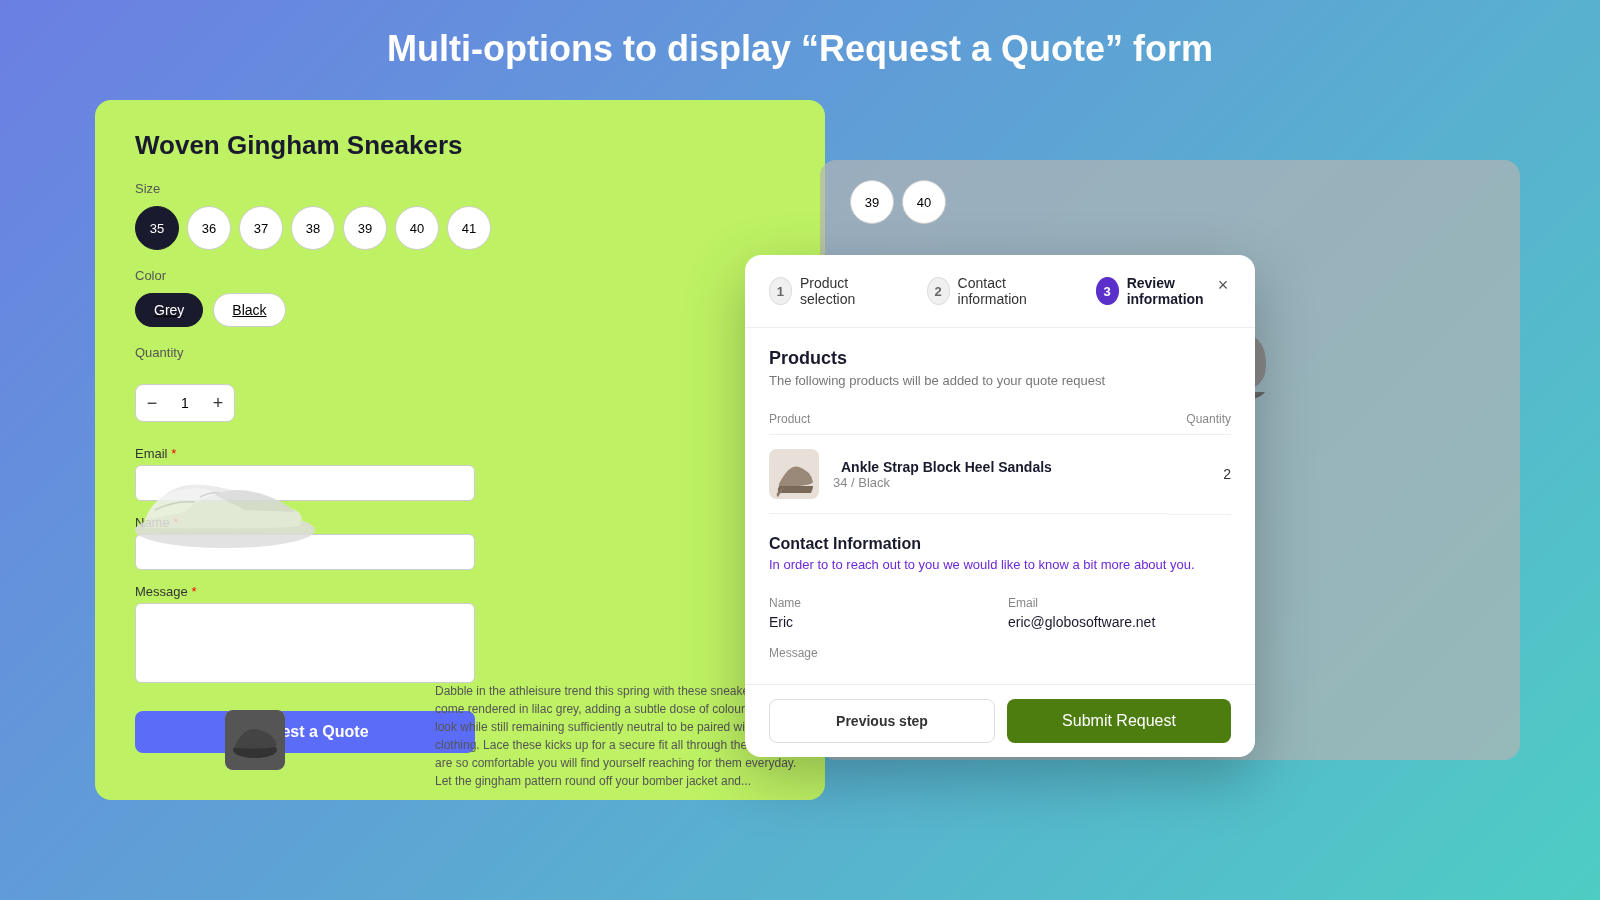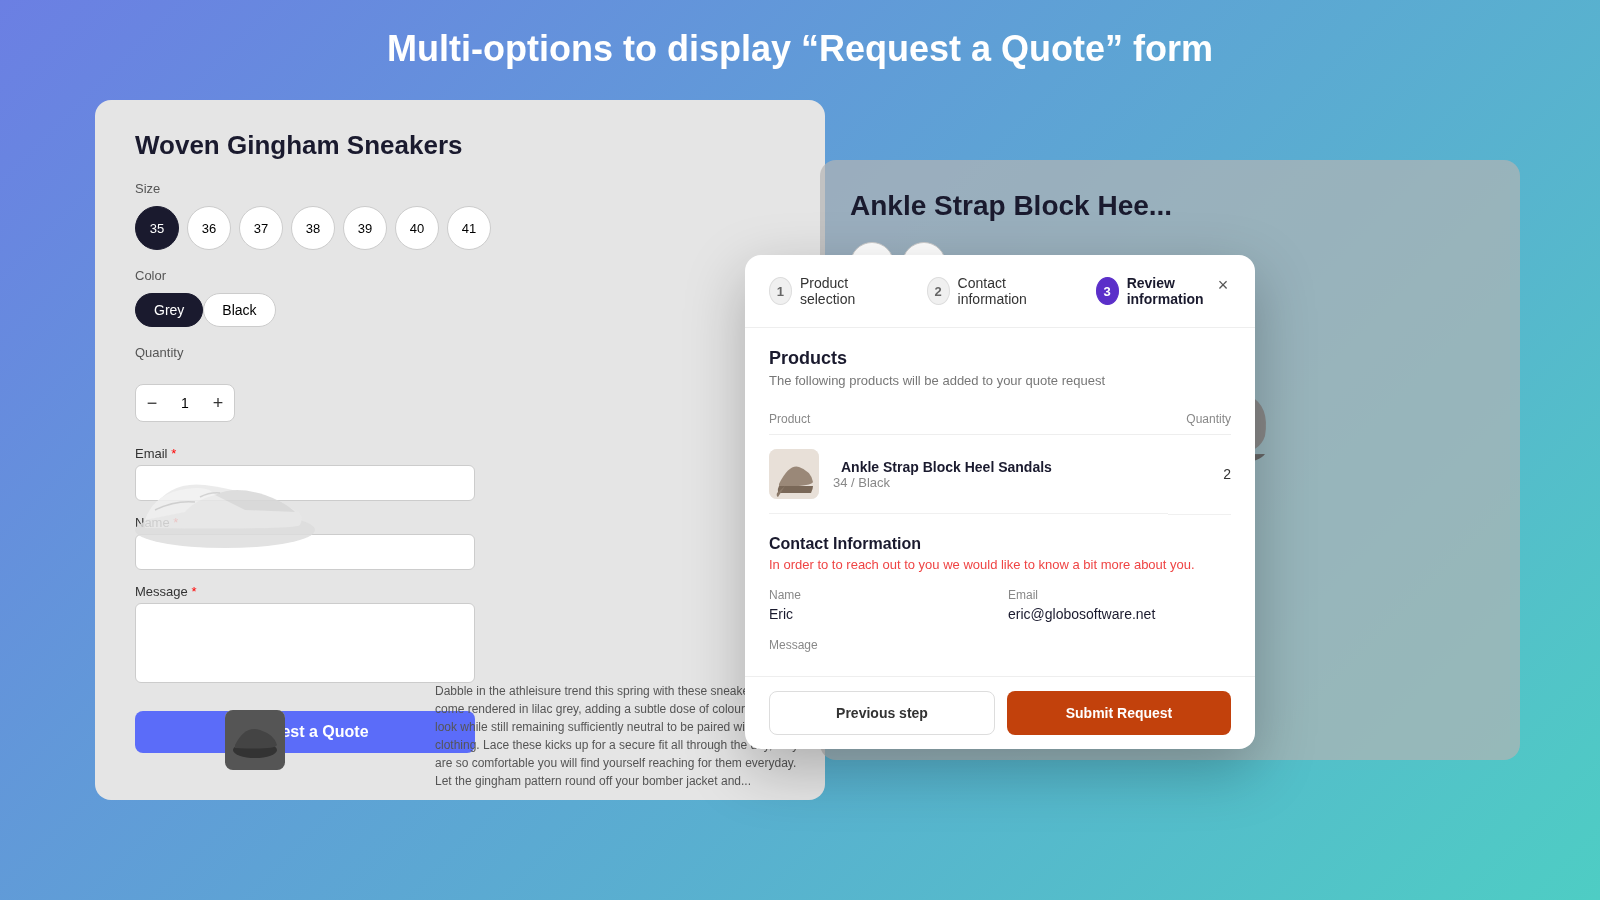--- a/index.html
+++ b/index.html
@@ -32,21 +32,21 @@
       padding-top: 10px;
     }
 
     
     .product-card-left {
       position: absolute;
       left: 95px;
       top: 0;
       width: 730px;
       height: 700px;
-      background: #e5e5e5;
+      background: #bef264;
       border-radius: 16px;
       padding: 30px 40px;
       z-index: 1;
       overflow: hidden;
     }
 
     .product-card-left .product-title {
       font-size: 26px;
       font-weight: 700;
       color: #1a1a2e;
@@ -81,21 +81,23 @@
     }
 
     .size-btn.active {
       background: #1a1a2e;
       color: white;
       border-color: #1a1a2e;
     }
 
     .color-options {
       display: flex;
+      gap: 10px;
       margin-bottom: 18px;
+      text-decoration: underline;
     }
 
     .color-btn {
       padding: 8px 18px;
       border-radius: 20px;
       border: 1.5px solid #ccc;
       background: white;
       font-size: 14px;
       cursor: pointer;
     }
@@ -405,22 +407,22 @@
 
     .contact-section-title {
       font-size: 16px;
       font-weight: 700;
       color: #1a1a2e;
       margin-bottom: 4px;
     }
 
     .contact-section-sub {
       font-size: 13px;
-      color: #ef4444;
-      margin-bottom: 16px;
+      color: #6d28d9;
+      margin-bottom: 24px;
     }
 
     .contact-grid {
       display: grid;
       grid-template-columns: 1fr 1fr;
       gap: 16px;
       margin-bottom: 16px;
     }
 
     .contact-field-label {
@@ -457,25 +459,25 @@
       border-radius: 8px;
       font-size: 14px;
       font-weight: 600;
       color: #333;
       cursor: pointer;
     }
 
     .btn-submit {
       flex: 1;
       padding: 13px;
-      background: #c2410c;
+      background: #4d7c0f;
       border: none;
       border-radius: 8px;
-      font-size: 14px;
-      font-weight: 700;
+      font-size: 16px;
+      font-weight: 400;
       color: white;
       cursor: pointer;
     }
 
     .thumb {
       width: 60px;
       height: 60px;
       background: #ddd;
       border-radius: 8px;
       overflow: hidden;
@@ -559,21 +561,20 @@
           <ellipse cx="30" cy="40" rx="22" ry="8" fill="#333"></ellipse>
           <path d="M10 35 Q20 15 35 20 Q50 25 52 35 Q50 40 10 38 Z" fill="#444"></path>
         </svg>
       </div>
     </div>
 
     <div class="description-text" style="position:absolute; bottom:10px; left:340px; right:20px; font-size:12px; color:#555; line-height:1.5;">Dabble in the athleisure trend this spring with these sneakers. They come rendered in lilac grey, adding a subtle dose of colour to any look while still remaining sufficiently neutral to be paired with most clothing. Lace these kicks up for a secure fit all through the day, they are so comfortable you will find yourself reaching for them everyday. Let the gingham pattern round off your bomber jacket and...</div>
   </div>
 
   <div class="product-card-right">
-    <div class="heel-title">Ankle Strap Block Hee...</div>
     <div class="heel-sizes">
       <button class="size-btn">39</button>
       <button class="size-btn">40</button>
     </div>
 
     <div style="display:flex; justify-content:center; margin-top:20px;">
       <svg viewBox="0 0 300 180" width="300" height="180">
 
         <path d="M60 140 Q80 80 140 70 Q190 60 230 90 Q250 100 245 130 Q240 145 220 148 L80 150 Z" fill="#888"></path>
         <path d="M80 150 L60 140 Q50 145 55 155 L220 158 Q240 155 245 148 L80 150" fill="#666"></path>

